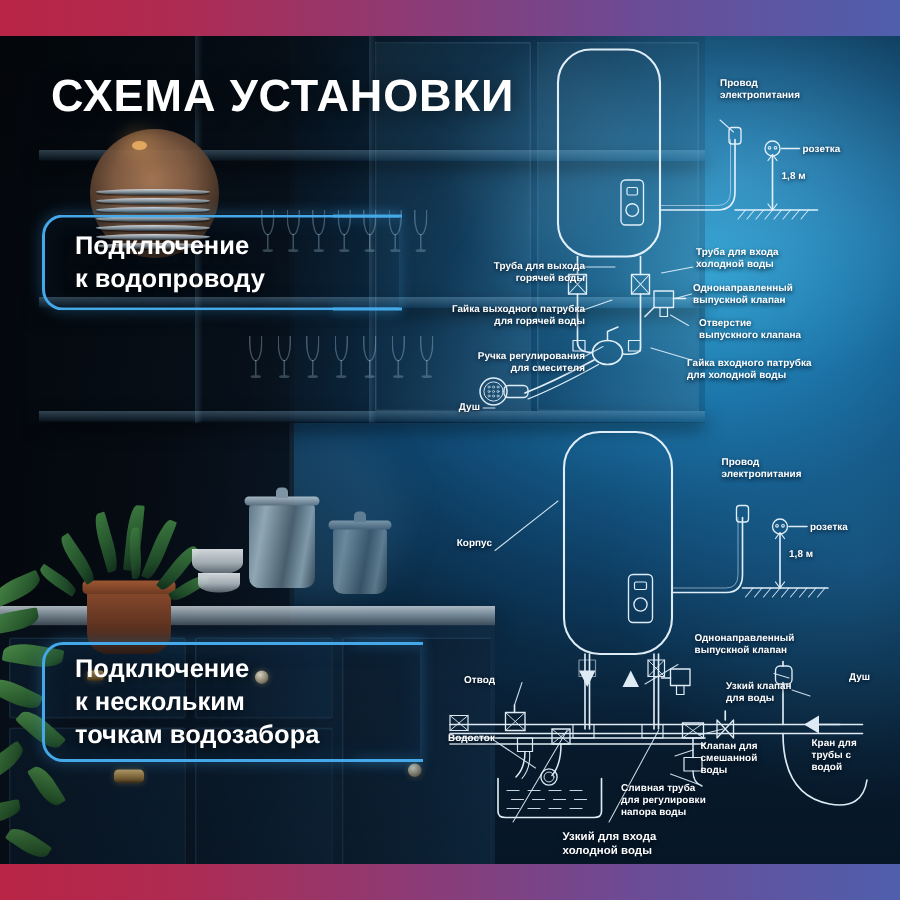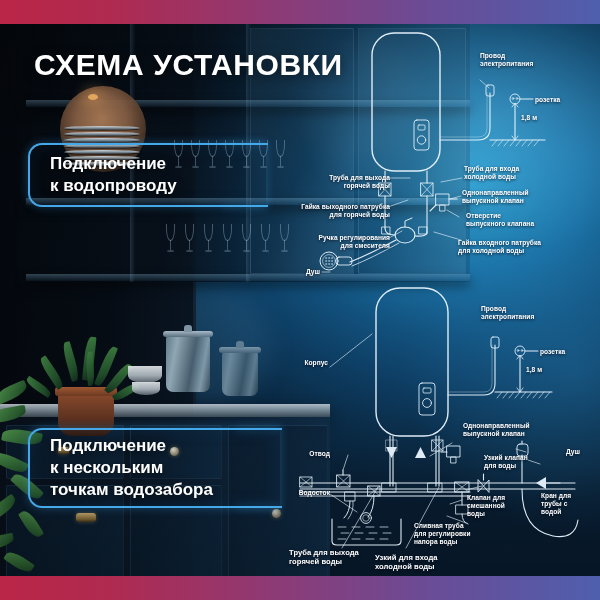--- a/index.html
+++ b/index.html
@@ -587,22 +587,20 @@
   <div class="lab" style="left:462px;top:189px;width:116px;">Однонаправленный
 выпускной клапан</div>
   <div class="lab" style="left:466px;top:212px;width:112px;">Отверстие
 выпускного клапана</div>
   <div class="lab" style="left:458px;top:239px;width:128px;">Гайка входного патрубка
 для холодной воды</div>
 
   <div class="lab r" style="left:286px;top:359px;width:42px;">Корпус</div>
   <div class="lab r" style="left:286px;top:450px;width:44px;">Отвод</div>
   <div class="lab r" style="left:274px;top:489px;width:56px;">Водосток</div>
-  <div class="lab big" style="left:289px;top:548px;width:104px;">Труба для выхода
-горячей воды</div>
   <div class="lab big" style="left:375px;top:553px;width:100px;">Узкий для входа
 холодной воды</div>
 
   <div class="lab" style="left:481px;top:305px;width:96px;">Провод
 электропитания</div>
   <div class="lab" style="left:540px;top:348px;width:48px;">розетка</div>
   <div class="lab" style="left:526px;top:366px;width:34px;">1,8 м</div>
   <div class="lab" style="left:463px;top:422px;width:116px;">Однонаправленный
 выпускной клапан</div>
   <div class="lab" style="left:484px;top:454px;width:82px;">Узкий клапан

